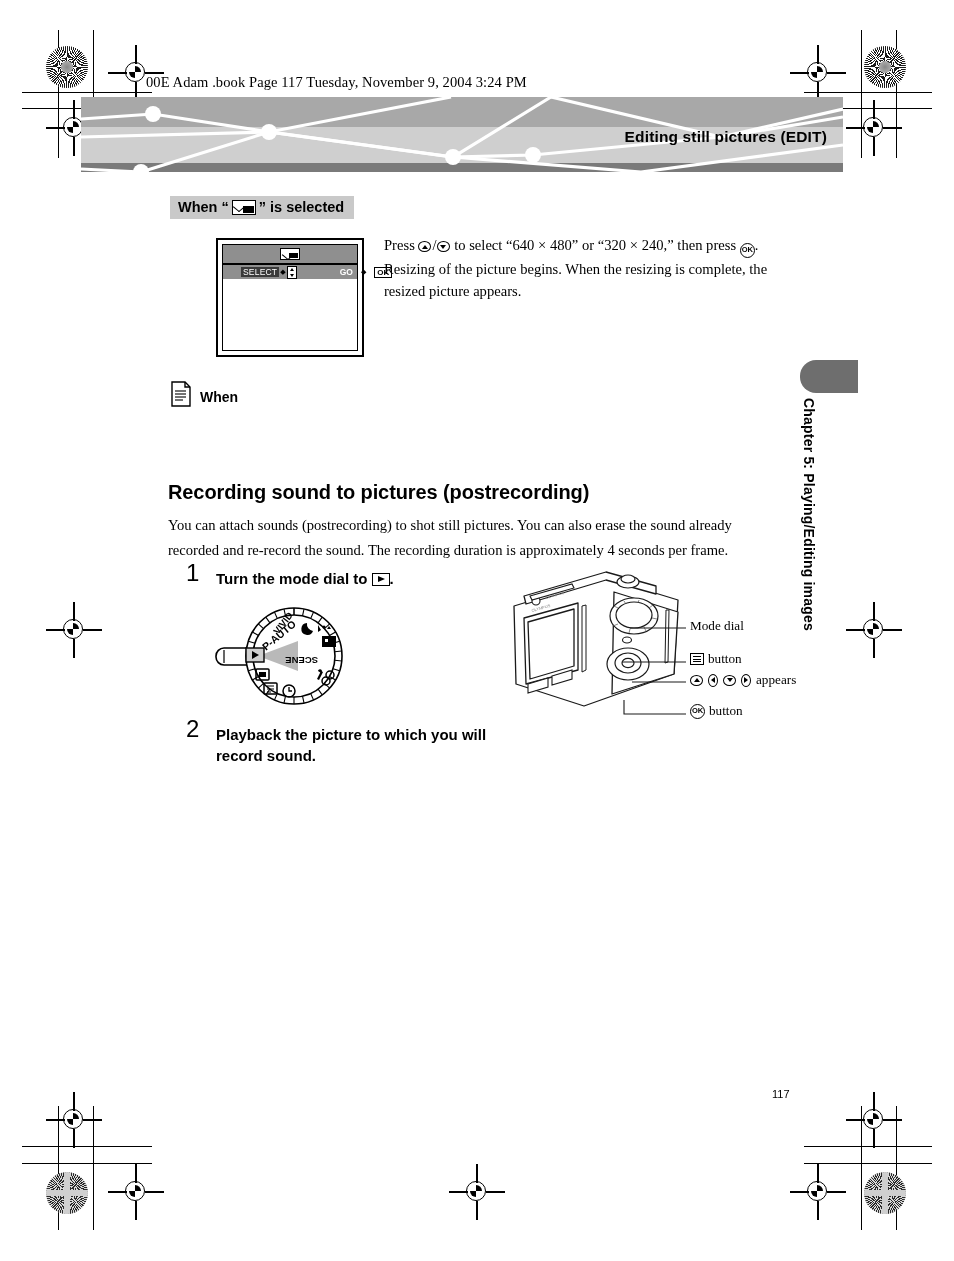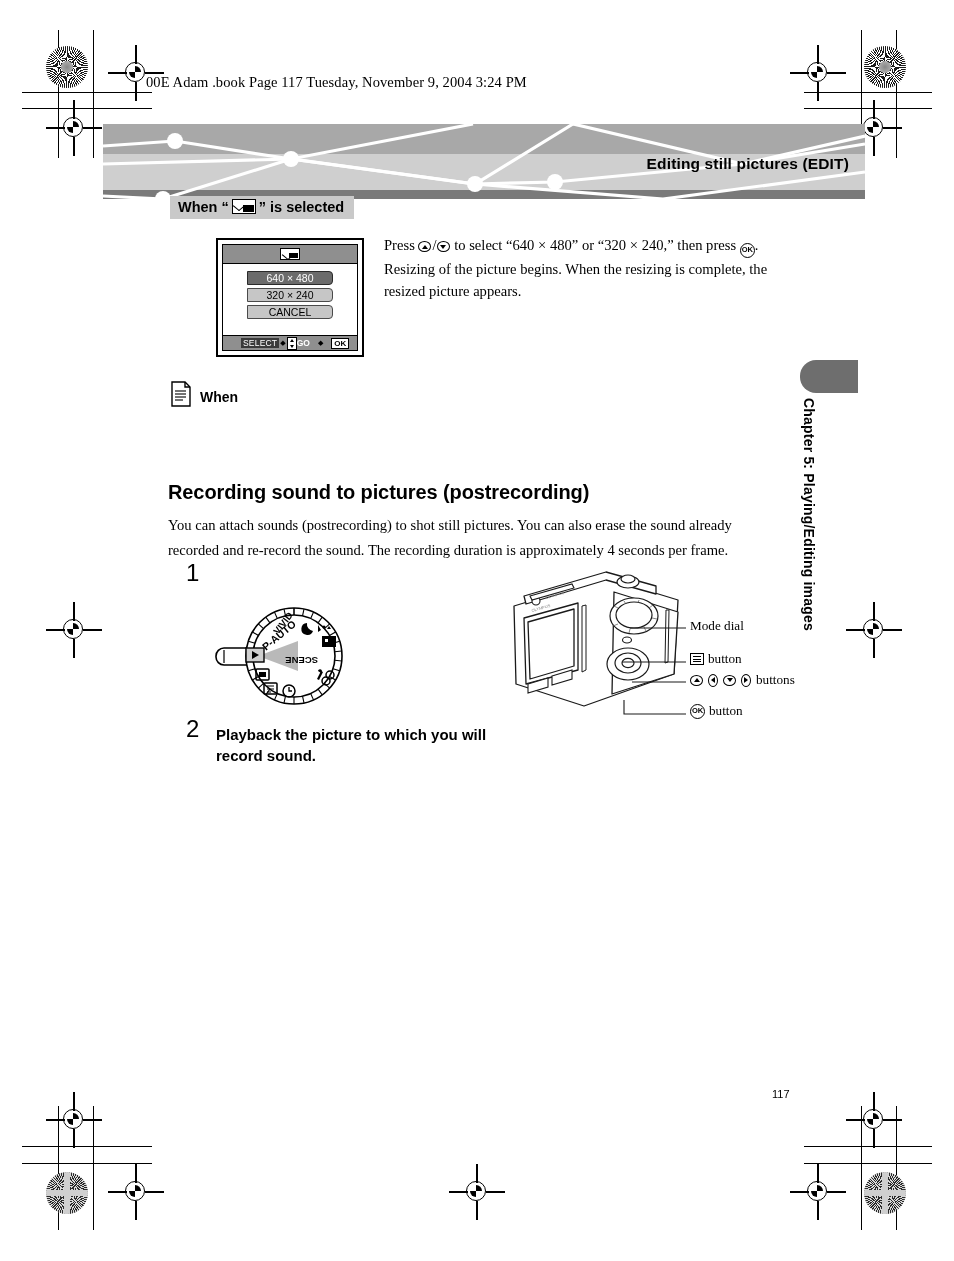--- a/index.html
+++ b/index.html
@@ -78,24 +78,23 @@
     left: 146px; top: 74px;
     font-family: "Liberation Serif", serif;
     font-size: 14.5px;
     white-space: nowrap;
     letter-spacing: 0.1px;
   }
 
   
   .banner {
     position: absolute;
-    left: 103px; top: 97px;
+    left: 81px; top: 97px;
     width: 762px; height: 75px;
     overflow: hidden;
-    margin-top: 27px;
   }
   .banner .b-top   { position:absolute; left:0; top:0;  width:100%; height:30px; background:#a8a8a8; }
   .banner .b-mid   { position:absolute; left:0; top:30px; width:100%; height:36px; background:#cfcfcf; }
   .banner .b-bot   { position:absolute; left:0; top:66px; width:100%; height:9px;  background:#7a7a7a; }
   .banner svg { position:absolute; left:0; top:0; }
   .banner-title {
     position: absolute;
     right: 16px; top: 31px;
     font-family: "Liberation Sans", sans-serif;
     font-weight: bold;
@@ -129,21 +128,21 @@
   
   .sec-label {
     position: absolute;
     left: 170px; top: 196px;
     background: #c9c9c9;
     padding: 3px 10px 4px 8px;
     font-family: "Liberation Sans", sans-serif;
     font-weight: bold;
     font-size: 14.5px;
     white-space: nowrap;
-    display: flex; align-items: flex-start; gap: 2px;
+    display: flex; align-items: center; gap: 2px;
   }
   
   .ic-resize {
     display:inline-block; position:relative;
     width: 24px; height: 15px;
     border: 1.6px solid #000; background:#fff;
     vertical-align: middle;
     margin: 0 1px;
     box-sizing: border-box;
   }
@@ -499,32 +498,27 @@
   <span>When “</span>
   <span class="ic-resize"></span>
   <span>” is selected</span>
 </div>
 
 <div class="lcd">
   <div class="lcd-inner">
     <div class="lcd-top">
       <span class="ic-resize"></span>
     </div>
-    <div class="lcd-body">
-      <div class="menu-item selected">640 × 480</div>
-      <div class="menu-item">320 × 240</div>
-      <div class="menu-item">CANCEL</div>
-    </div>
     <div class="lcd-bottom">
       <span style="display:flex;align-items:center;gap:1px;">
         <span class="tag-dark">SELECT</span>
         <span style="font-size:7px;">◆</span>
         <span class="updown"></span>
       </span>
-      <span style="display:flex;align-items:center;gap:8px;">
+      <span style="display:flex;align-items:center;gap:8px;margin-left:43px;">
         <span style="color:#fff;font-weight:bold;">GO</span>
         <span style="font-size:7px;">◆</span>
         <span class="tag-box">OK</span>
       </span>
     </div>
   </div>
 </div>
 
 <div class="lcd-caption">
   Press
@@ -548,20 +542,23 @@
 <div class="tips-list">
   <ul>
   </ul>
 </div>
 
 <h2 class="sec-title">Recording sound to pictures (postrecording)</h2>
 <div class="body-para">You can attach sounds (postrecording) to shot still pictures. You can also erase the sound already recorded and re-record the sound. The recording duration is approximately 4 seconds per frame.</div>
 
 <div class="step" style="left:186px;top:568px;width:300px;">
   <span class="num">1</span>
+  <span class="txt">
+    <span>Turn the mode dial to </span><span class="ic-play"></span><span>.</span>
+  </span>
 </div>
 
 <svg style="position:absolute;left:214px;top:603px;" width="152" height="108" viewBox="0 0 152 108">
 
   <rect x="2" y="45" width="38" height="17" rx="8" fill="#fff" stroke="#000" stroke-width="1.6"></rect>
   <line x1="10" y1="47" x2="10" y2="60" stroke="#000" stroke-width="1.2"></line>
 
   <circle cx="80" cy="53" r="48" fill="#fff" stroke="#000" stroke-width="1.6"></circle>
   <circle cx="80" cy="53" r="41" fill="#fff" stroke="#000" stroke-width="1.6"></circle>
   <g stroke="#000" stroke-width="1.1">
@@ -726,21 +723,21 @@
     </span>
   <span class="ic-arrow left tall">
       <i></i>
     </span>
   <span class="ic-arrow down">
       <i></i>
     </span>
   <span class="ic-arrow right tall">
       <i></i>
     </span>
-  <span>buttons</span>
+  <span>appears</span>
 </div>
 <div class="callout-label" style="left:690px;top:703px;">
   <span class="ic-ok">OK</span>
   <span>button</span>
 </div>
 
 <div class="step" style="left:186px;top:724px;width:320px;">
   <span class="num">2</span>
   <span class="txt">Playback the picture to which you will record sound.</span>
 </div>

